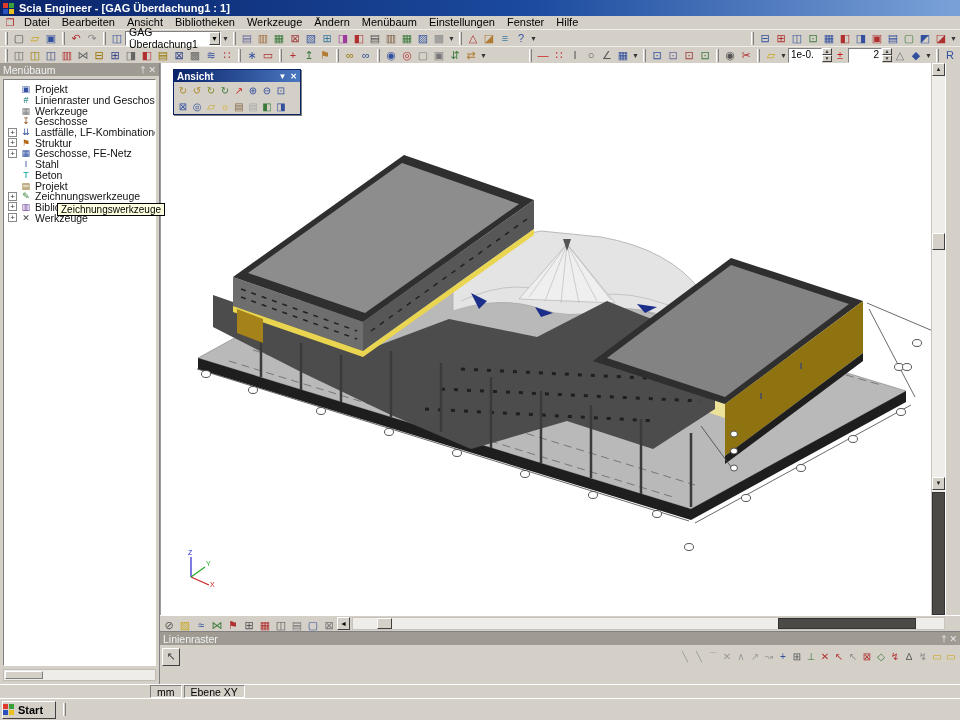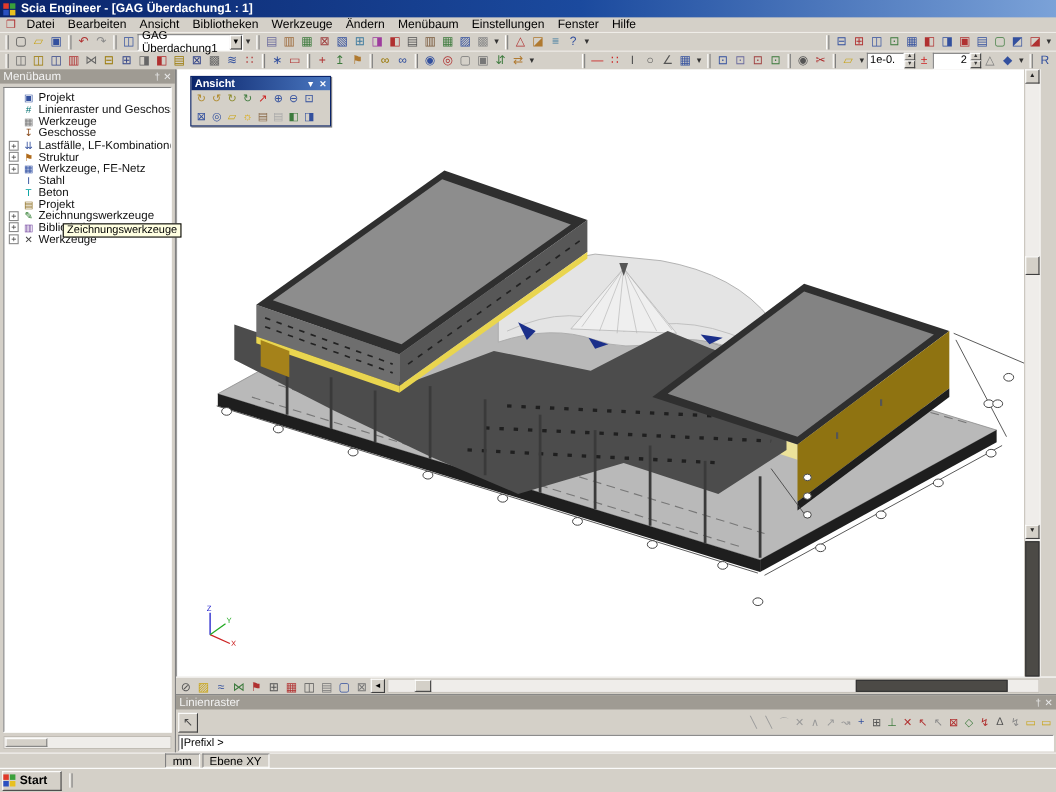--- a/index.html
+++ b/index.html
@@ -186,21 +186,21 @@
             <span>Lastfälle, LF-Kombinationen</span>
           </div>
           <div class="trow">
             <span class="texp">+</span>
             <span class="ticn" style="color: rgb(176, 106, 26);">⚑</span>
             <span>Struktur</span>
           </div>
           <div class="trow">
             <span class="texp">+</span>
             <span class="ticn" style="color: rgb(42, 74, 160);">▦</span>
-            <span>Werkzeuge, FE-Netz</span>
+            <span>Geschosse, FE-Netz</span>
           </div>
           <div class="trow">
             <span class="texp none"></span>
             <span class="ticn" style="color: rgb(51, 80, 158);">I</span>
             <span>Stahl</span>
           </div>
           <div class="trow">
             <span class="texp none"></span>
             <span class="ticn" style="color: rgb(0, 160, 160);">T</span>
             <span>Beton</span>
@@ -436,24 +436,20 @@
             <span class="sicon" style="color: rgb(138, 138, 138);">↖</span>
             <span class="sicon" style="color: rgb(176, 48, 48);">⊠</span>
             <span class="sicon" style="color: rgb(60, 122, 60);">◇</span>
             <span class="sicon" style="color: rgb(176, 48, 48);">↯</span>
             <span class="sicon" style="color: rgb(85, 85, 85);">∆</span>
             <span class="sicon" style="color: rgb(138, 138, 138);">↯</span>
             <span class="sicon" style="color: rgb(200, 164, 22);">▭</span>
             <span class="sicon" style="color: rgb(200, 164, 22);">▭</span>
           </span>
       </div>
-      <div class="cmdinput">
-        <span class="caret"></span>
-        <span>Prefixl &gt;</span>
-      </div>
     </div>
   </div>
 </div>
 
 <div class="statusbar">
   <span style="width:148px"></span>
   <span class="cell">mm</span>
   <span class="cell">Ebene XY</span>
 </div>
 

